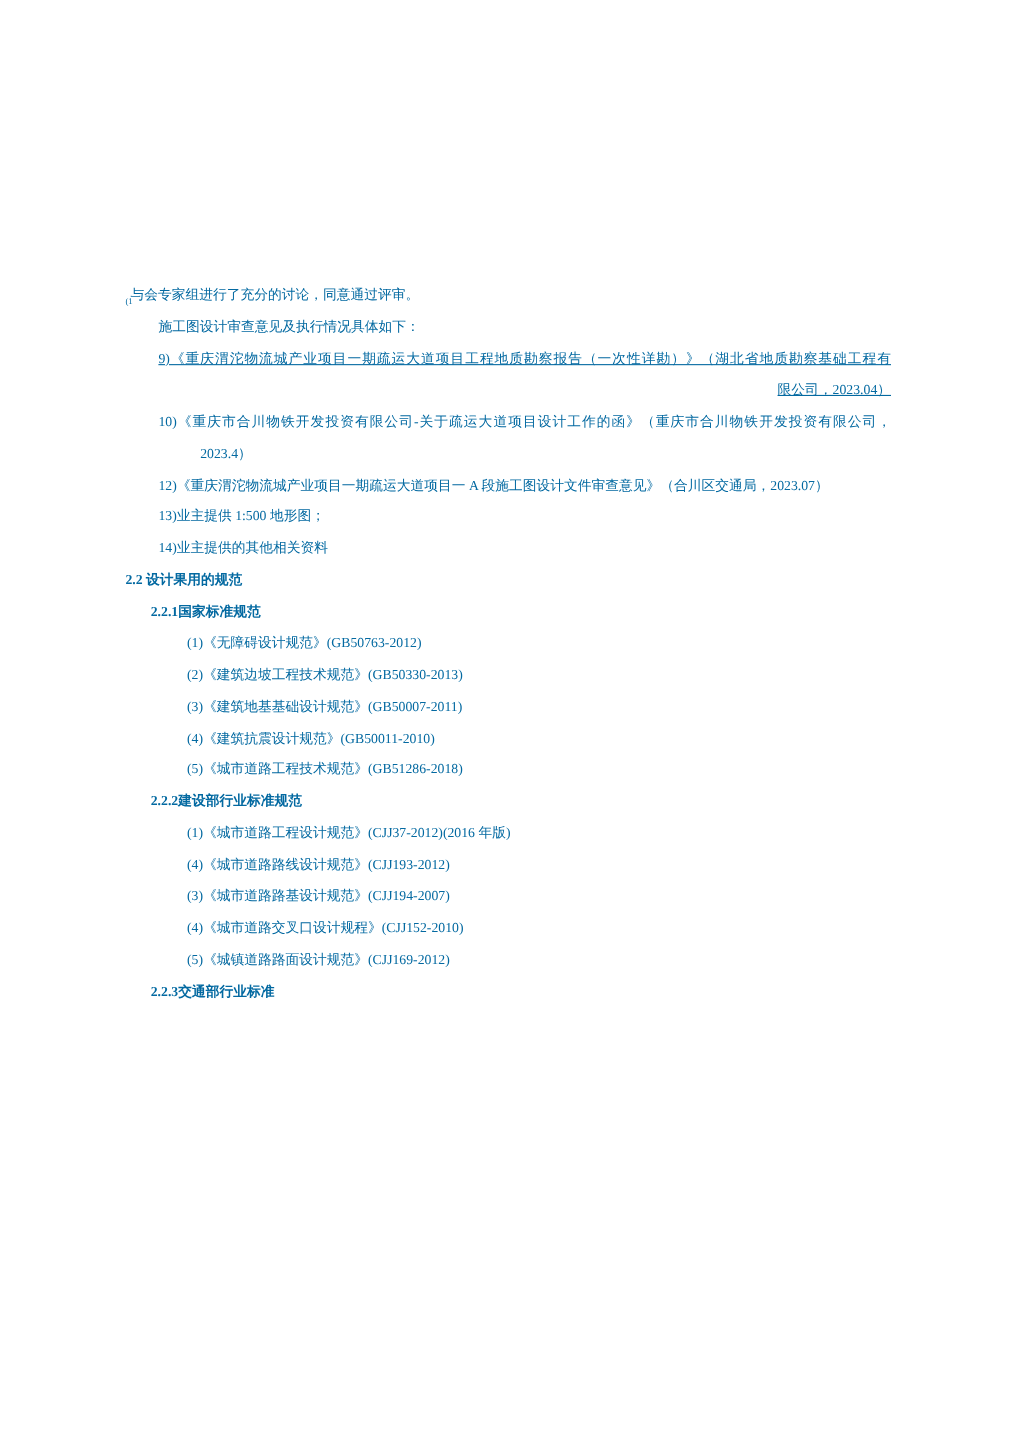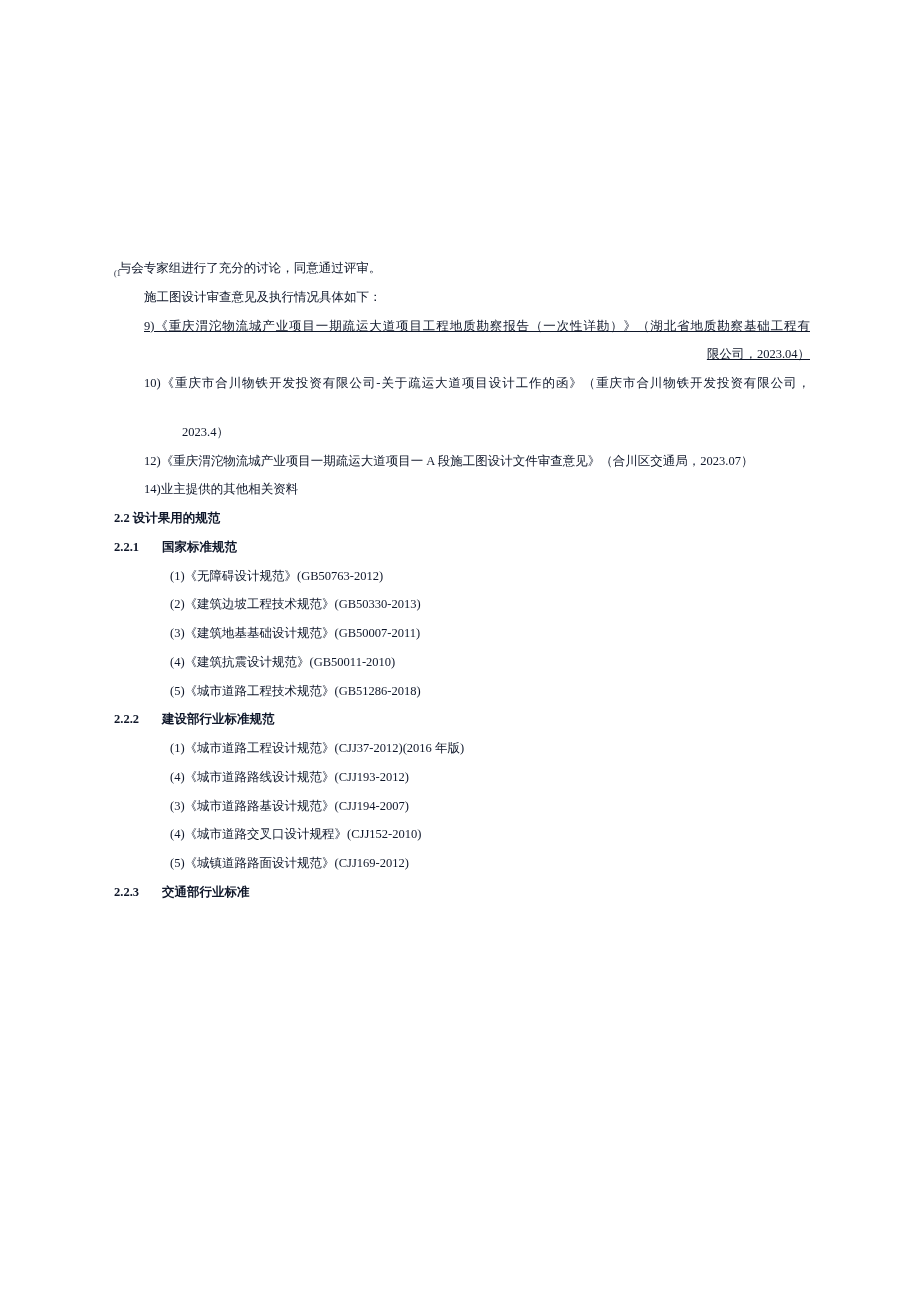--- a/index.html
+++ b/index.html
@@ -8,21 +8,21 @@
     background: #ffffff;
     width: 920px;
   }
   .page {
     width: 920px;
     min-height: 1301px;
     padding: 254px 110px 16px 114px;
     box-sizing: border-box;
     font-family: "Songti SC", "SimSun", serif;
     font-size: 12.5px;
-    color: #0f172a;
+    color: #0369a1;
     line-height: 2.3;
   }
   .intro-line {
     position: relative;
     padding-left: 0;
   }
   .intro-sub {
     font-size: 8px;
     vertical-align: sub;
     margin-right: -2px;
@@ -47,33 +47,33 @@
   .hang-10 {
     padding-left: 30px;
   }
   .hang-10 .first {
     text-align: justify;
     text-justify: inter-ideograph;
     text-align-last: justify;
   }
   .hang-10 .second {
     padding-left: 38px;
-    margin-top: 20px;
   }
   .heading-2 {
     font-weight: bold;
     padding-left: 0;
   }
   .heading-3 {
     font-weight: bold;
     padding-left: 0;
   }
   .heading-3 .num3 {
     display: inline-block;
     width: 48px;
+    text-align: right;
   }
   .paren-item {
     padding-left: 56px;
   }
 </style>
 </head>
 <body>
 
 <div class="page">
 
@@ -87,20 +87,21 @@
     <div class="first">9)《重庆渭沱物流城产业项目一期疏运大道项目工程地质勘察报告（一次性详勘）》（湖北省地质勘察基础工程有</div>
     <div class="second">限公司，2023.04）</div>
   </div>
 
   <div class="hang-10">
     <div class="first">10)《重庆市合川物铁开发投资有限公司-关于疏运大道项目设计工作的函》（重庆市合川物铁开发投资有限公司，</div>
     <div class="second">2023.4）</div>
   </div>
 
   <div class="line-indent-1">12)《重庆渭沱物流城产业项目一期疏运大道项目一 A 段施工图设计文件审查意见》（合川区交通局，2023.07）</div>
+  <div class="line-indent-1">13)业主提供 1:500 地形图；</div>
   <div class="line-indent-1">14)业主提供的其他相关资料</div>
 
   <div class="heading-2">2.2 设计果用的规范</div>
 
   <div class="heading-3">
     <span class="num3">2.2.1</span><span>国家标准规范</span>
   </div>
 
   <div class="paren-item">(1)《无障碍设计规范》(GB50763-2012)</div>
   <div class="paren-item">(2)《建筑边坡工程技术规范》(GB50330-2013)</div>

